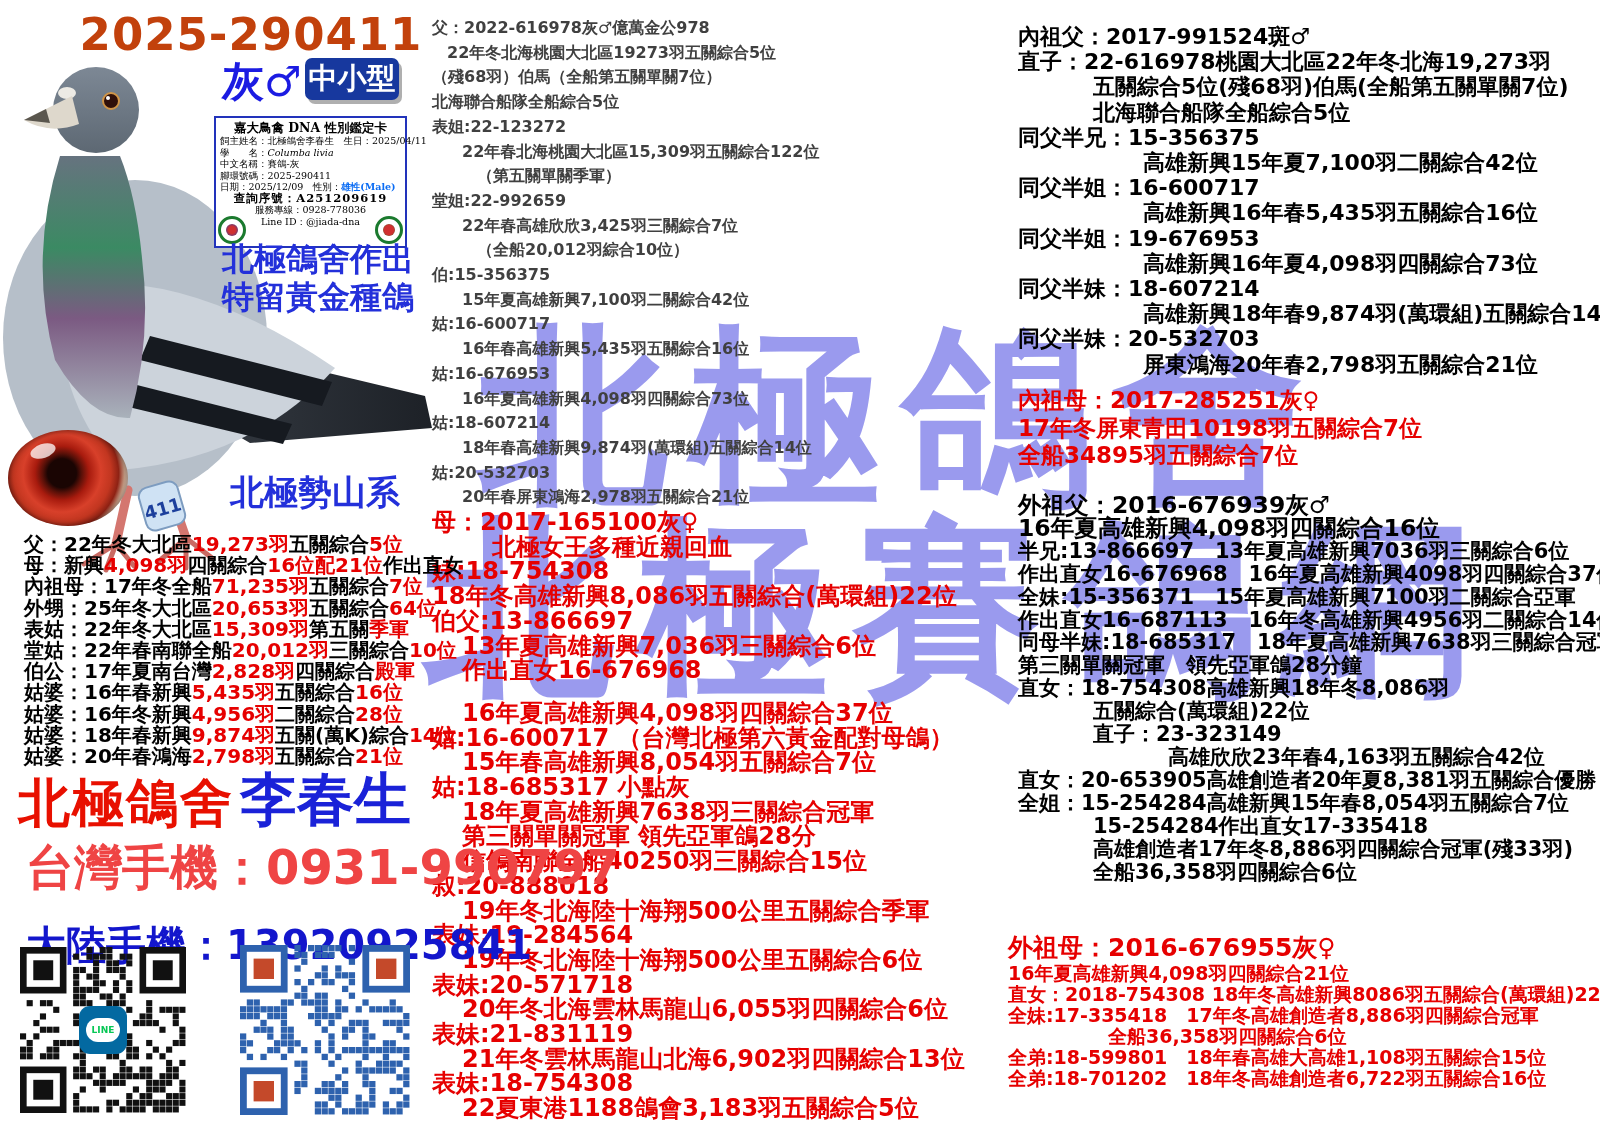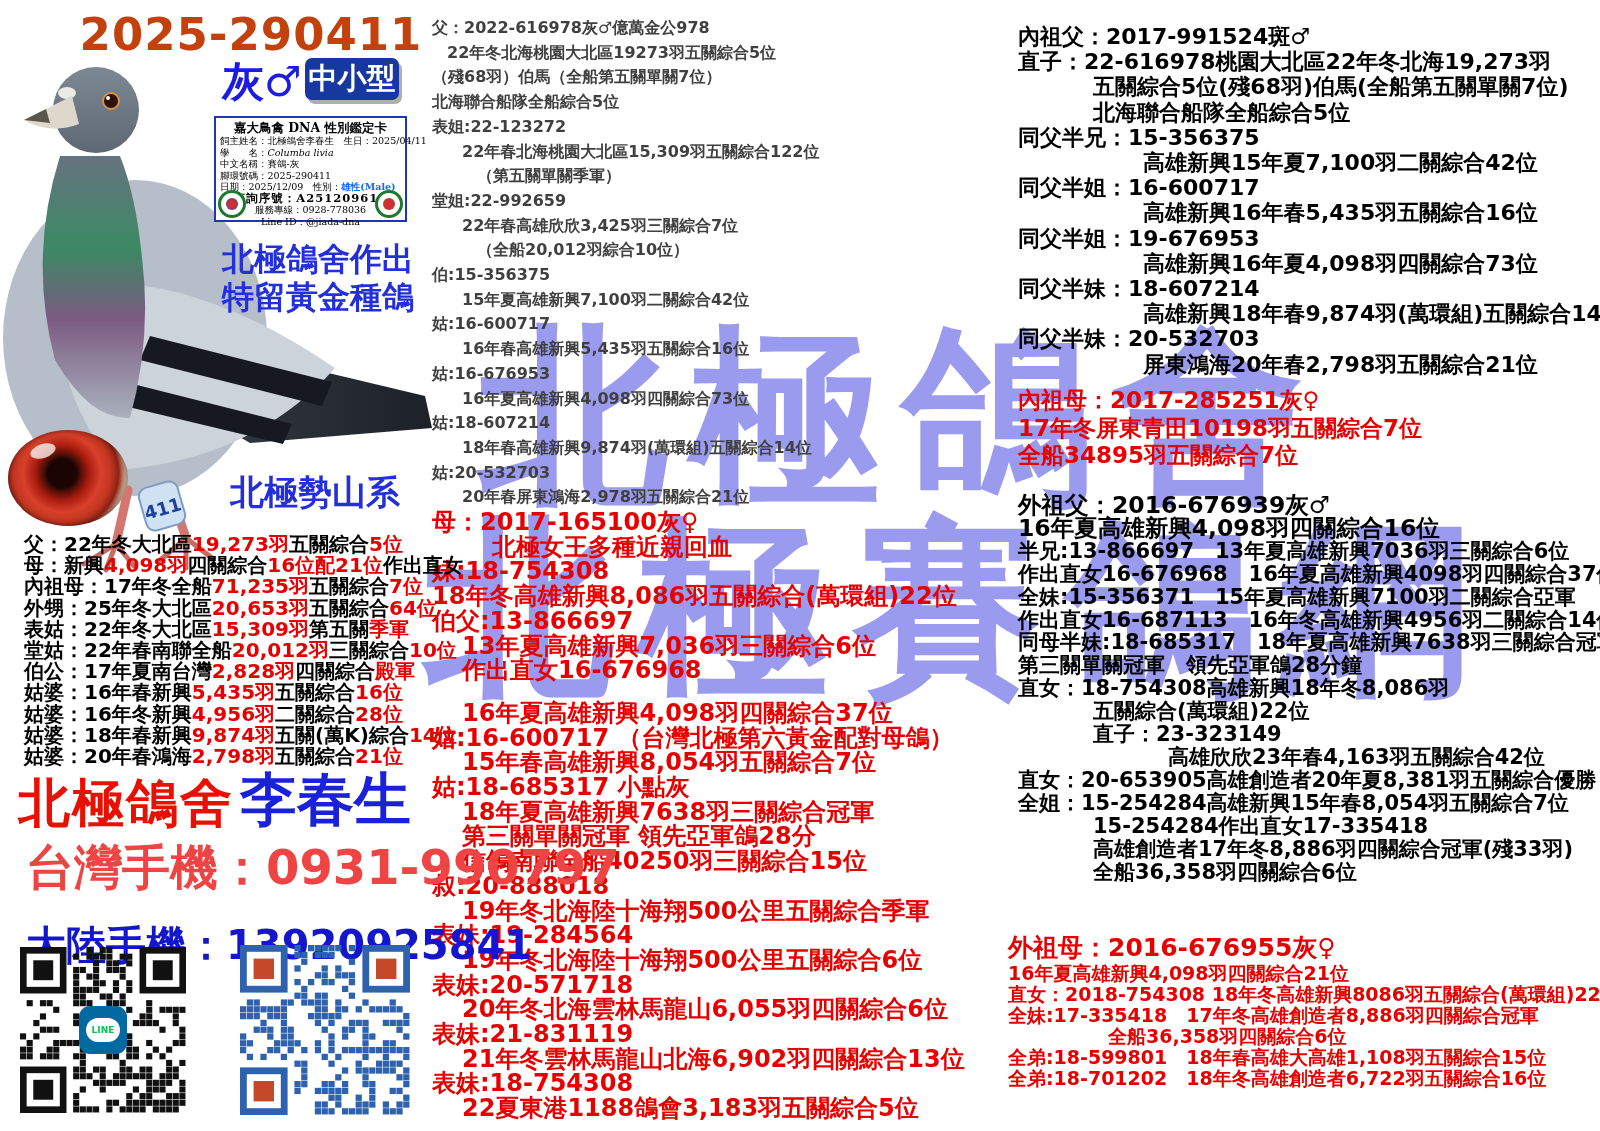--- a/index.html
+++ b/index.html
@@ -18,21 +18,21 @@
   #wm1{left:478px;top:322px;font-size:190px;letter-spacing:22px;}
   #wm2{left:424px;top:514px;font-size:190px;letter-spacing:24px;}
 
   
   #ring-title{left:78px;top:8px;width:346px;text-align:center;font-size:45px;font-weight:700;
               color:#c2410c;letter-spacing:1px;z-index:3;}
   #sex-label{left:222px;top:54px;font-size:42px;font-weight:800;color:#1b1be2;z-index:3;}
   #size-badge{left:305px;top:58px;width:94px;height:42px;background:#17389e;color:#fff;
               font-size:29px;font-weight:800;border-radius:7px;display:flex;align-items:center;
               justify-content:center;box-shadow:3px 4px 0 rgba(110,110,110,.55);z-index:3;}
-  #dna-card{left:214px;top:116px;width:193px;height:106px;border:2px solid #2233bb;background:#fff;
+  #dna-card{left:214px;top:116px;width:193px;height:132px;border:2px solid #2233bb;background:#fff;
             z-index:3;font-family:"DejaVu Serif",serif;font-size:9.5px;color:#000;
             padding:2px 4px;box-sizing:border-box;line-height:11.5px;}
   #dna-card .card-title{text-align:center;font-weight:700;font-size:12.5px;line-height:15px;}
   #dna-card .bot{text-align:center;}
   #dna-card .bot .ln:first-child{font-size:11.5px;font-weight:700;letter-spacing:1px;}
   .emblem{position:absolute;width:28px;height:28px;border-radius:50%;border:3px solid #1b7a2e;
           background:#fff;box-sizing:border-box;}
   .emblem .core{position:absolute;left:5px;top:5px;width:12px;height:12px;border-radius:50%;}
   #emblem-l{left:2px;bottom:2px;} #emblem-l .core{background:radial-gradient(#d03030 40%,#2244aa);}
   #emblem-r{right:2px;bottom:2px;} #emblem-r .core{background:radial-gradient(#d03030 55%,#1b7a2e);}

